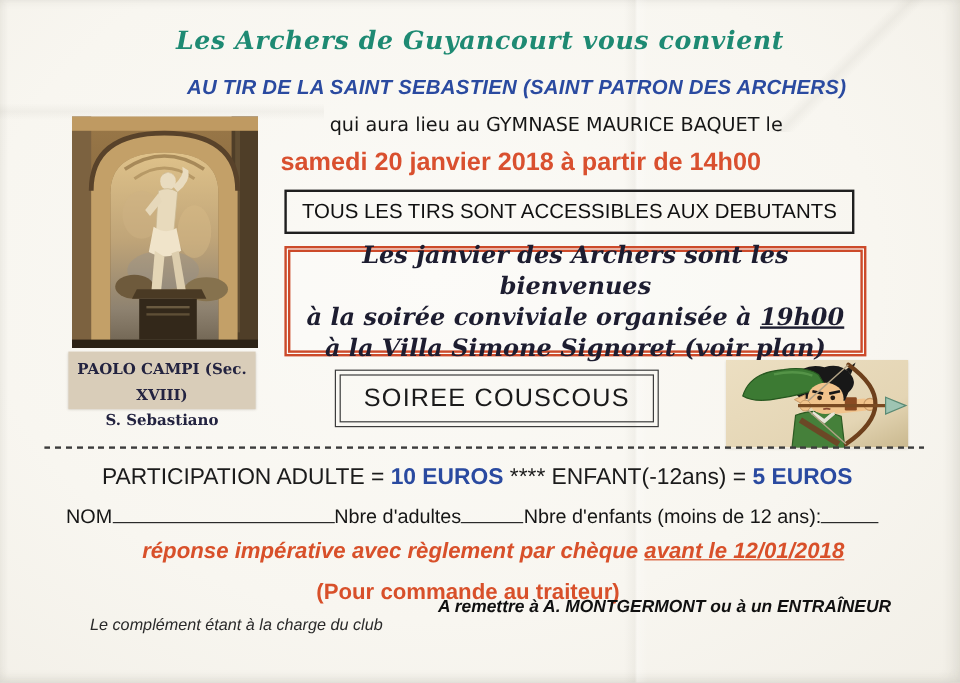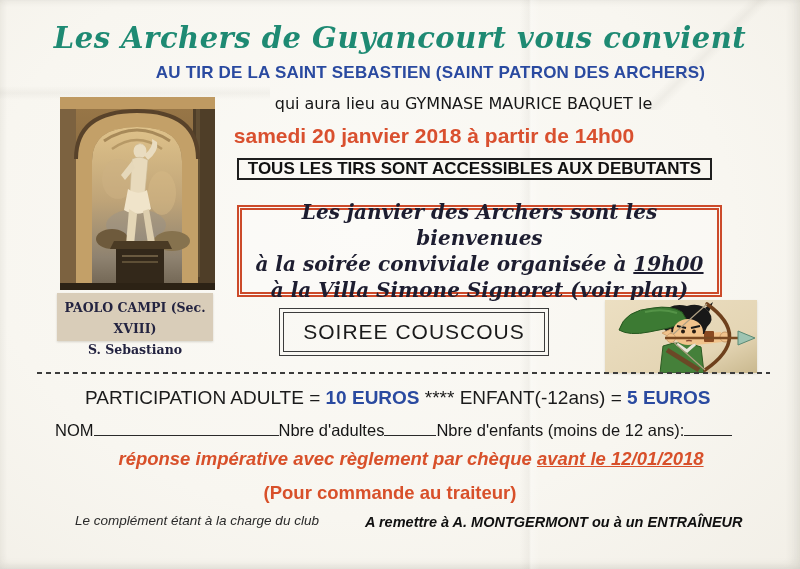--- a/index.html
+++ b/index.html
@@ -15,31 +15,31 @@
   .crease{position:absolute;pointer-events:none;}
   .crease.vert{left:520px;top:0;width:20px;height:569px;
     background:linear-gradient(90deg,transparent 0,rgba(90,85,70,.05) 45%,rgba(255,255,255,.25) 55%,transparent 100%);}
   .crease.diag{right:0;top:0;width:190px;height:110px;
     background:linear-gradient(135deg,transparent 46%,rgba(90,85,70,.06) 50%,transparent 54%);}
   .crease.horiz{left:0;top:86px;width:270px;height:14px;
     background:linear-gradient(180deg,transparent 0,rgba(90,85,70,.05) 50%,transparent 100%);}
 
   .title{left:0;right:0;top:21px;text-align:center;
     font-family:"DejaVu Serif", serif;font-style:italic;font-weight:600;
-    font-size:29px;color:#1e8a73;letter-spacing:.5px;}
+    font-size:21px;color:#1e8a73;letter-spacing:.5px;}
   .subtitle{left:0;right:0;top:63px;padding-left:61px;text-align:center;
-    font-weight:bold;font-size:17px;color:#2a4aa0;letter-spacing:.2px;}
+    font-weight:bold;font-style:italic;font-size:17px;color:#2a4aa0;letter-spacing:.2px;}
   .venue{left:17px;right:0;top:94px;padding-left:110px;text-align:center;
     font-family:"DejaVu Sans", sans-serif;font-size:16px;color:#161616;}
   .datetime{left:0;right:0;top:124px;padding-left:68px;text-align:center;
     font-weight:bold;font-size:21px;color:#d9502f;}
 
-  .beginners-box{left:237px;top:158px;width:475px;height:22px;box-sizing:border-box;
+  .beginners-box{left:237px;top:158px;width:475px;height:37px;box-sizing:border-box;
     border:2px solid #1f1f1f;display:flex;align-items:center;justify-content:center;
-    font-weight:bold;font-size:17px;color:#111;white-space:nowrap;}
+    font-weight:normal;font-size:17px;color:#111;white-space:nowrap;}
 
   .invitation-box{left:237px;top:205px;width:485px;height:92px;box-sizing:border-box;
     border:5px double #cc4a2a;background:rgba(255,255,255,.25);
     display:flex;flex-direction:column;align-items:center;justify-content:center;
     font-family:"DejaVu Serif", serif;font-weight:bold;font-style:italic;
     font-size:20px;color:#1d1d30;line-height:26px;text-align:center;}
   .invitation-box .u{text-decoration:underline;}
 
   .statue-wrap{left:60px;top:97px;width:155px;height:193px;}
   .statue-caption{left:57px;top:293px;width:156px;height:48px;background:#d9cdb9;
@@ -66,21 +66,21 @@
   .blank.adults{width:52px;}
   .blank.children{width:48px;}
 
   .deadline{left:0;right:0;top:448px;padding-left:22px;text-align:center;
     font-weight:bold;font-style:italic;font-size:18.5px;color:#d8502a;}
   .deadline .u{text-decoration:underline;}
   .caterer{left:0;right:0;top:482px;padding-right:20px;text-align:center;
     font-weight:bold;font-size:18.5px;color:#d8502a;}
 
   .footer-left{left:75px;top:513px;font-style:italic;font-size:13.5px;color:#2a2a2a;}
-  .footer-right{left:365px;top:514px;font-weight:bold;font-style:italic;font-size:14.5px;color:#101010;}
+  .footer-right{left:365px;top:498px;font-weight:bold;font-style:italic;font-size:14.5px;color:#101010;}
 </style>
 </head>
 <body>
 
 <div id="flyer">
   <div class="crease vert"></div>
   <div class="crease diag"></div>
   <div class="crease horiz"></div>
 
   <div class="abs title">Les Archers de Guyancourt vous convient</div>

